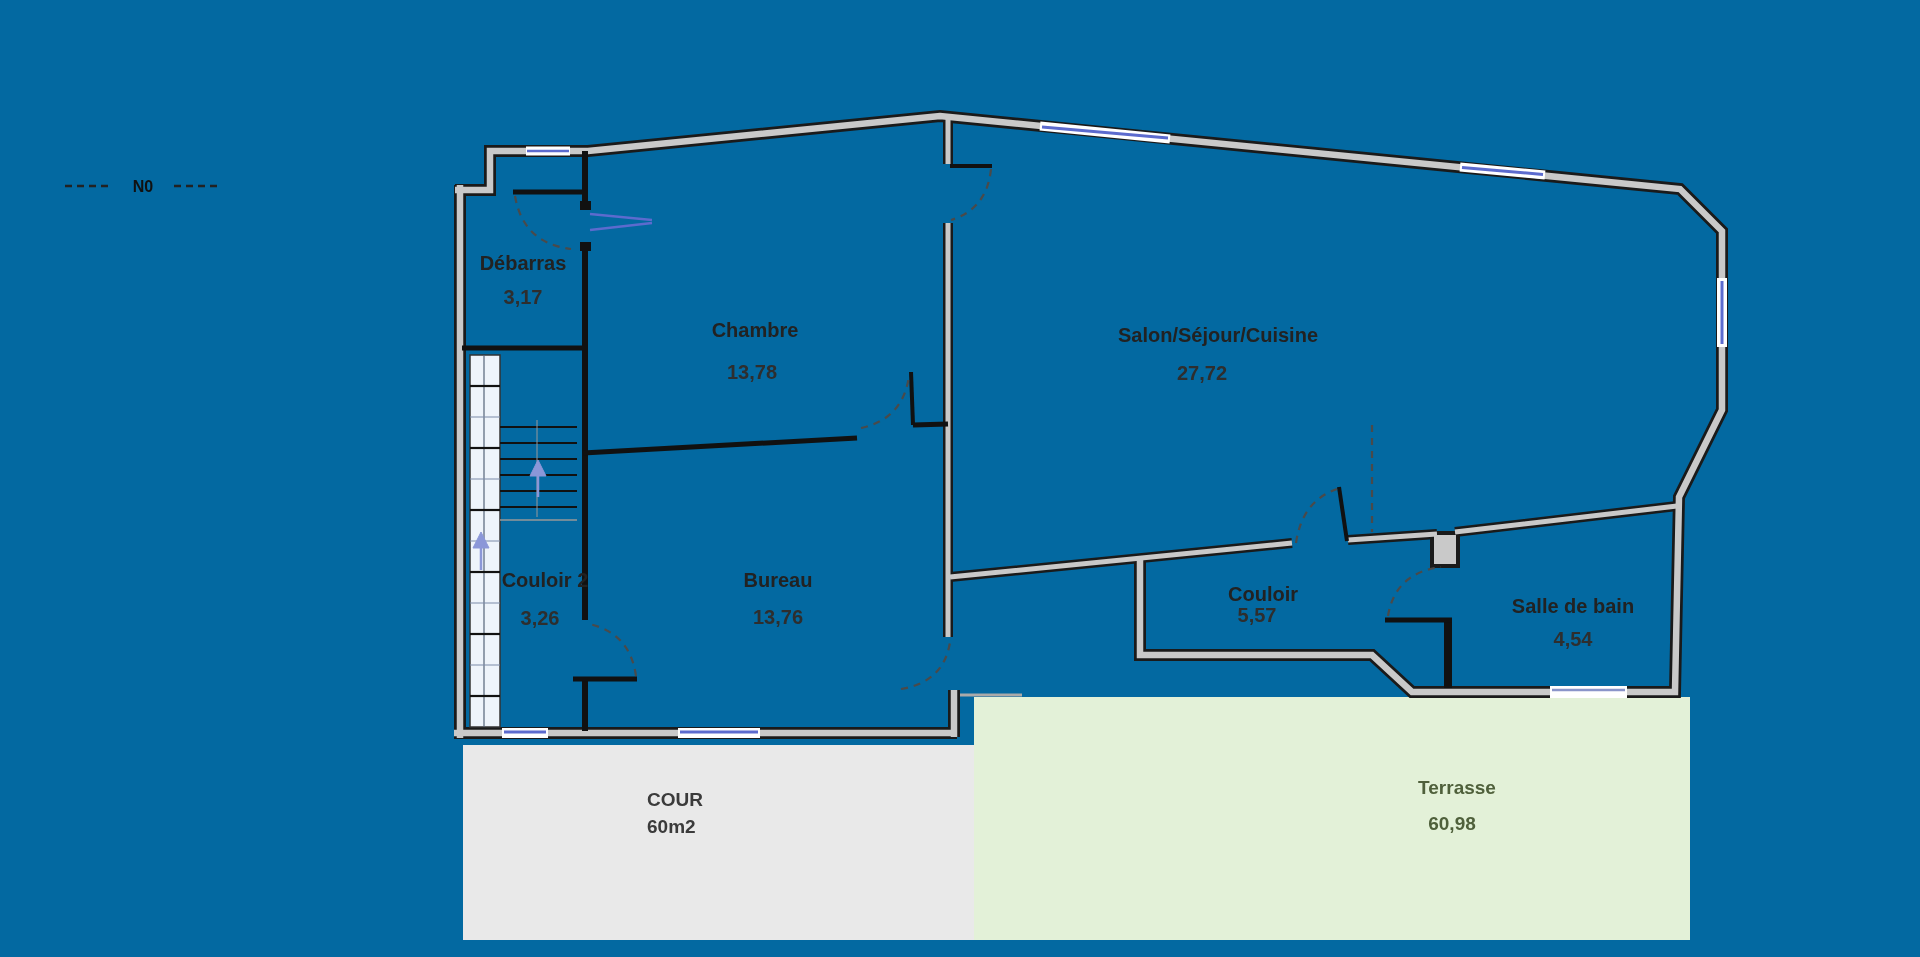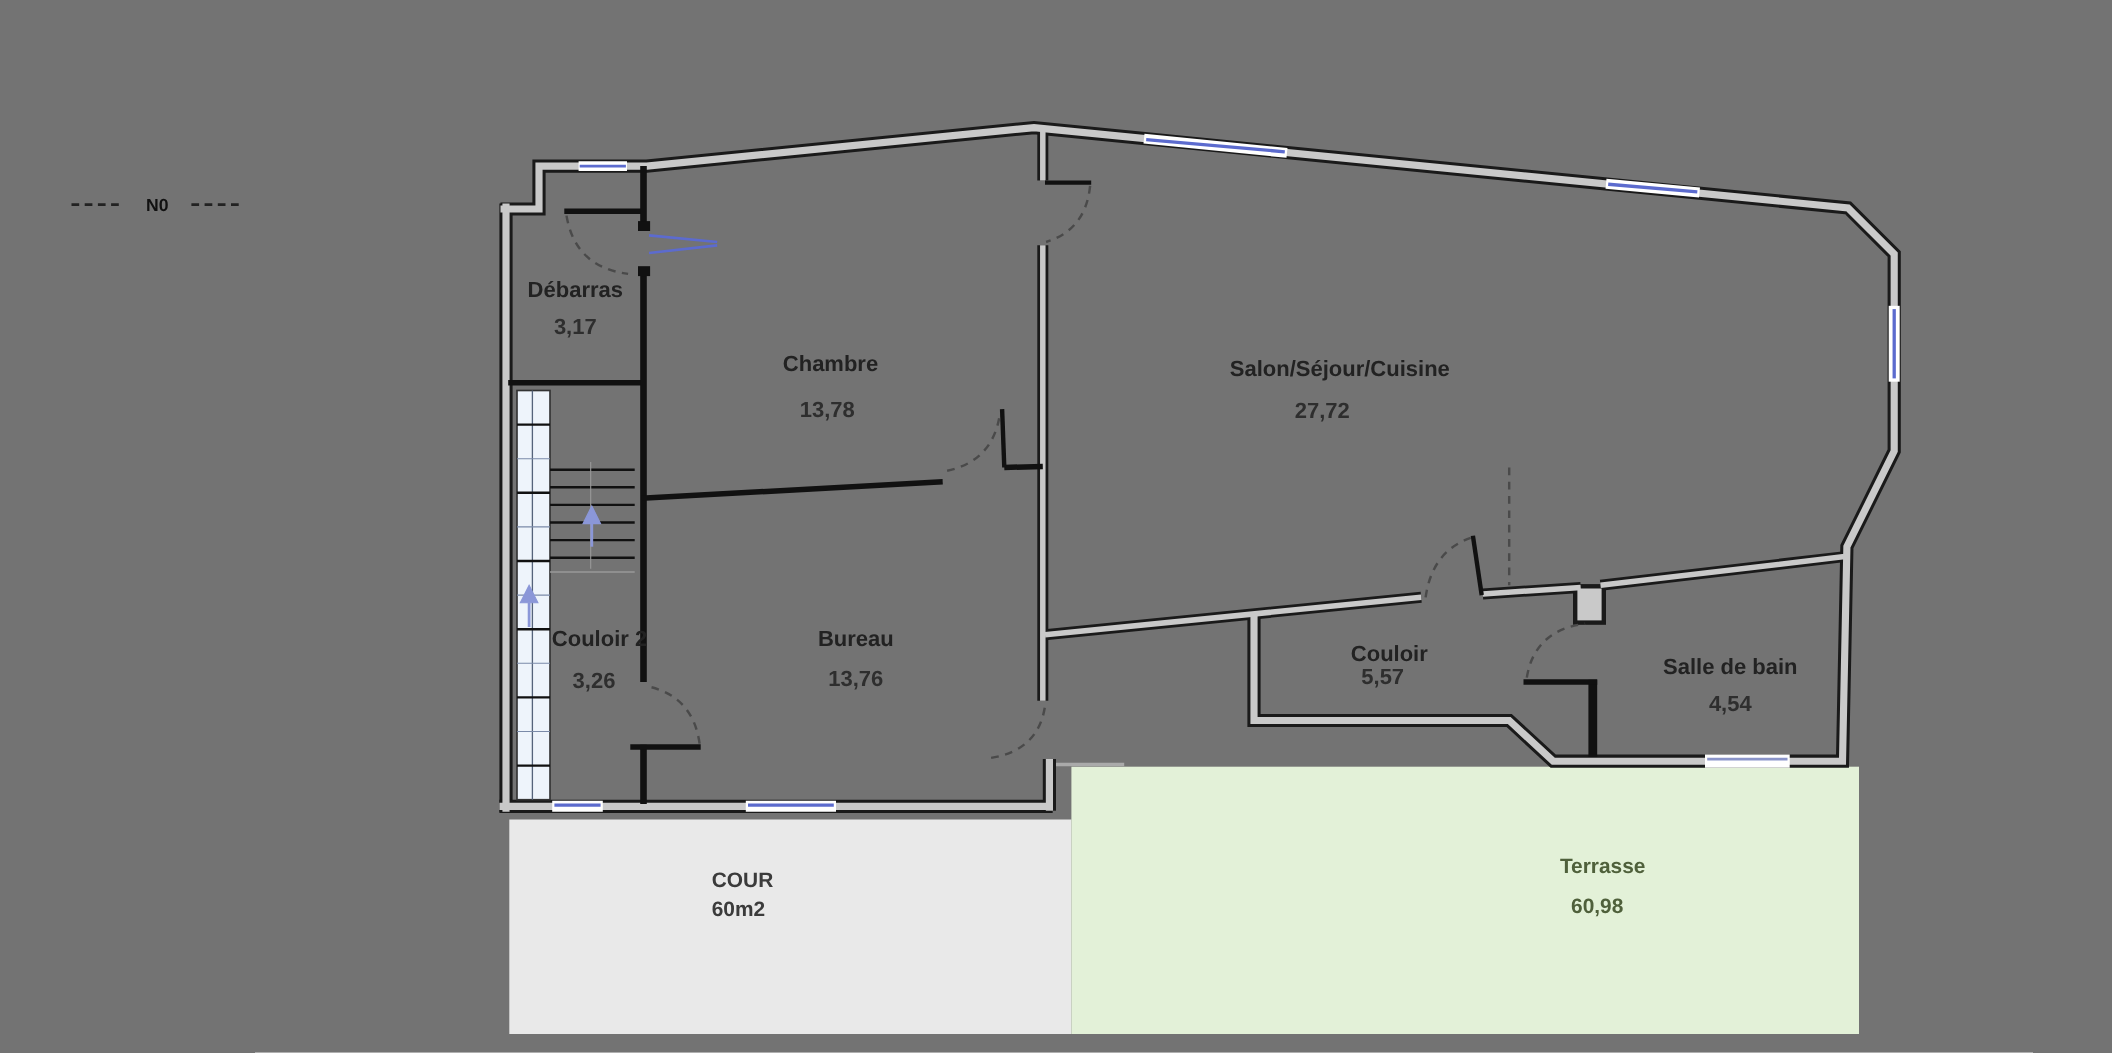--- a/index.html
+++ b/index.html
@@ -1,16 +1,16 @@
 <!DOCTYPE html>
 <html><head>
 <meta charset="utf-8">
 <style>
   html,body{margin:0;padding:0;background:#ffffff;}
-  .stage{position:relative;width:1920px;height:957px;background:#737373;overflow:hidden;
+  .stage{position:relative;width:1920px;height:957px;background:#0369a1;overflow:hidden;
          font-family:"Liberation Sans", sans-serif;}
   svg{position:absolute;left:0;top:0;}
   text{font-family:"Liberation Sans", sans-serif;font-weight:bold;}
   .room-name{font-size:20px;fill:#222222;}
   .room-area{font-size:20px;fill:#2e2e2e;}
   .cour-text{font-size:19px;fill:#3b3b3b;}
   .terr-text{font-size:19px;fill:#4f603b;}
   .north-text{font-size:16px;fill:#111111;}
 </style>
 </head>

